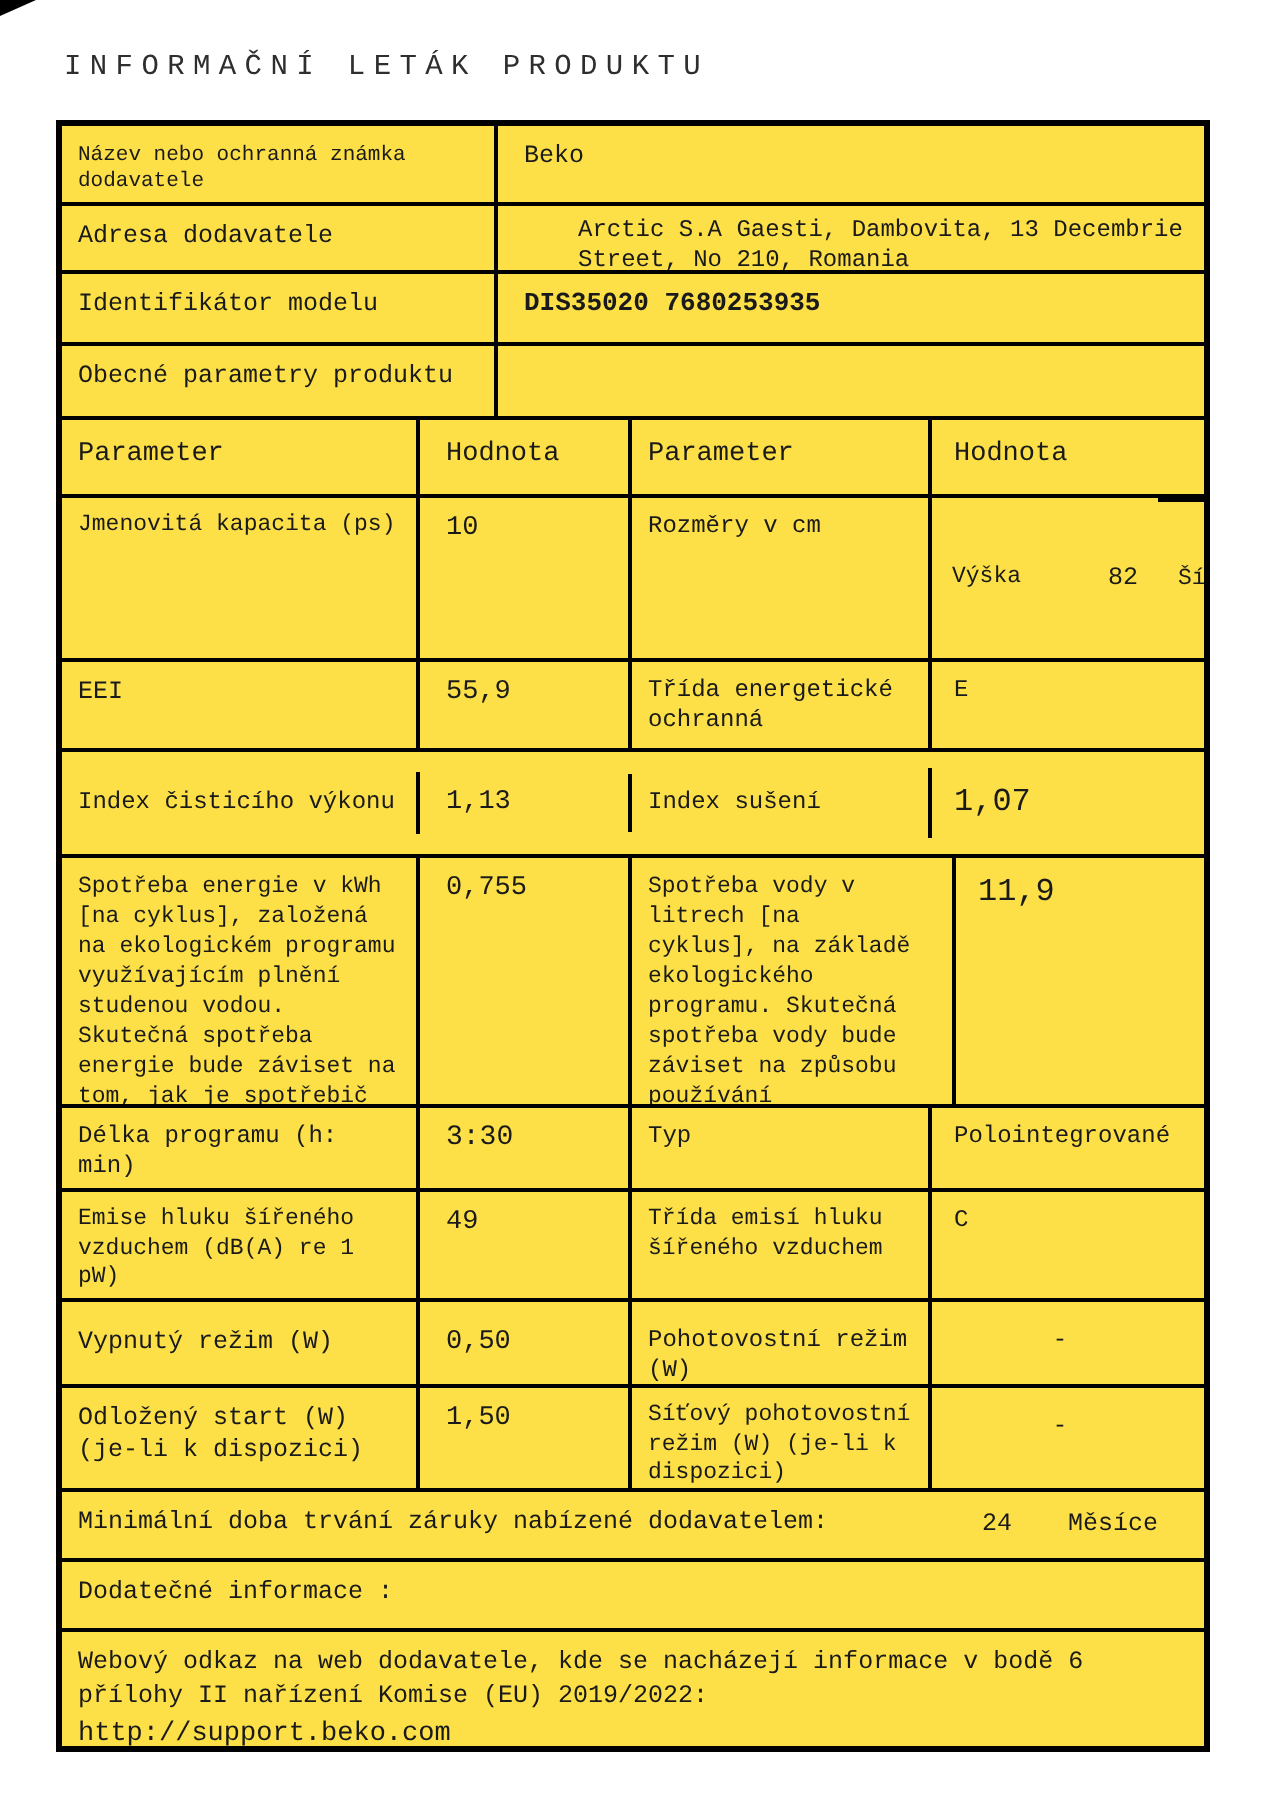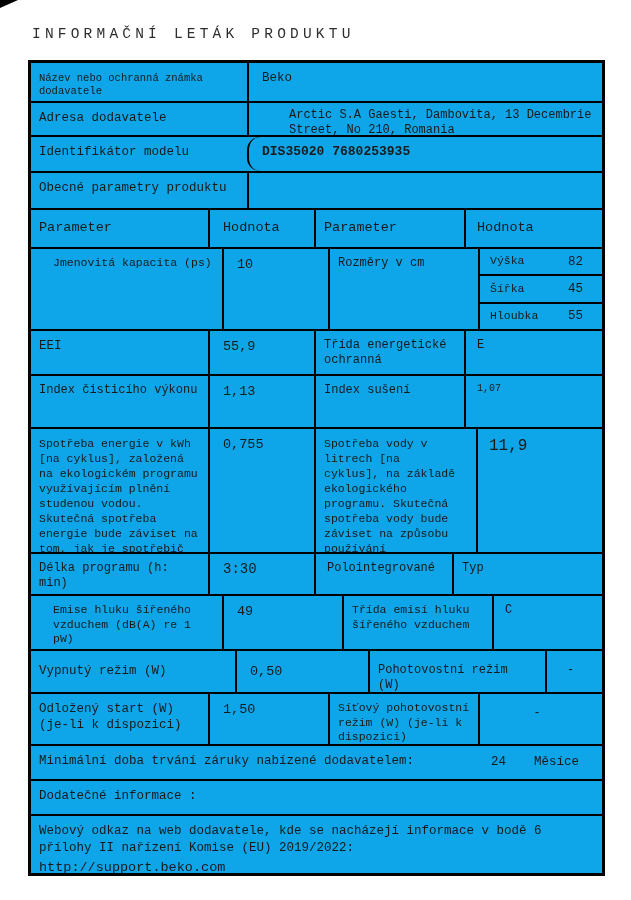--- a/index.html
+++ b/index.html
@@ -18,47 +18,47 @@
     clip-path:polygon(0 0,100% 0,0 100%);
   }
   .title{
     position:absolute;left:32px;top:26px;margin:0;
     font-size:14.5px;font-weight:normal;
     letter-spacing:4.2px;color:#2e2e2e;
   }
   .doc{
     position:absolute;left:28px;top:60px;width:577px;
     border:3px solid #000;box-sizing:border-box;
-    background:#0ea5e9;
+    background:#fde047;
   }
   .row{display:flex;border-top:2.5px solid #000;box-sizing:border-box;position:relative;}
   .row.first{border-top:none;}
   .cell{box-sizing:border-box;border-left:2.5px solid #000;padding:7px 8px;overflow:hidden;line-height:1.28;}
   .cell.cfirst{border-left:none;}
   
   .sup-label{width:216px;font-size:12.5px;}
   .sup-label.small{font-size:10.5px;padding-top:9px;}
   .sup-value{flex:1;font-size:12.5px;padding-left:13px;}
-  .sup-value.bold{font-weight:bold;font-size:13px;border-radius:13px;}
+  .sup-value.bold{font-weight:bold;font-size:13px;}
   .h38{height:38px;} .h34{height:34px;} .h36{height:36px;} .h37{height:37px;}
-  .h39{height:39px;} .h82{height:82px;} .h45{height:45px;} .h53{height:53px;}
-  .h125{height:125px;} .h42{height:42px;} .h55{height:55px;} .h43{height:43px;gap:27px;}
+  .h39{height:39px;} .h82{height:82px;} .h45{height:45px;} .h53{height:53px;align-items:center;}
+  .h125{height:125px;} .h42{height:42px;} .h55{height:55px;} .h43{height:43px;}
   .h52{height:52px;} .h35{height:35px;} .h59{height:59px;}
   
   .c1{width:177px;font-size:12px;}
   .c2{width:106px;font-size:13.5px;padding-left:13px;}
   .c3{width:150px;font-size:12px;}
   .c4{flex:1;font-size:12px;padding-left:11px;}
   .head .cell{font-size:13.5px;padding-top:9px;}
-  .small-label{font-size:11.5px;margin-left:14px;}
+  .small-label{font-size:11.5px;}
   .desc{font-size:11.5px;line-height:1.3;padding-top:8px;}
   .vcenter{padding-top:12px;}
   .dash{text-align:center;padding-left:0;padding-top:12px;}
   
-  .c4.dims{padding:0;display:flex;flex-direction:column;}
+  .c4.dims{padding:0;display:flex;flex-direction:row;}
   .dim-row{flex:1;display:flex;align-items:center;border-top:2px solid #000;padding:0 10px;font-size:11.5px;}
   .dim-row.dfirst{border-top:none;}
   .dim-label{width:78px;}
   .dim-value{font-size:12.5px;}
   
   .full{flex:1;font-size:12.5px;}
   .warranty-value{position:absolute;left:460px;top:9px;font-size:12.5px;}
   .warranty-unit{position:absolute;left:503px;top:9px;font-size:12.5px;}
   .web-text{font-size:12.5px;line-height:1.32;}
   .web-url{font-size:13.5px;margin-top:3px;}
@@ -120,35 +120,35 @@
       <div class="cell cfirst c1" style="font-size:12.5px;">EEI</div>
       <div class="cell c2">55,9</div>
       <div class="cell c3">Třída energetické ochranná</div>
       <div class="cell c4">E</div>
     </div>
 
     <div class="row h53">
       <div class="cell cfirst c1">Index čisticího výkonu</div>
       <div class="cell c2">1,13</div>
       <div class="cell c3">Index sušení</div>
-      <div class="cell c4" style="font-size:10px;">1,07</div>
+      <div class="cell c4" style="font-size:16px;">1,07</div>
     </div>
 
     <div class="row h125">
       <div class="cell cfirst c1 desc">Spotřeba energie v kWh [na cyklus], založená na ekologickém programu využívajícím plnění studenou vodou. Skutečná spotřeba energie bude záviset na tom, jak je spotřebič používán.</div>
       <div class="cell c2">0,755</div>
       <div class="cell c3 desc">Spotřeba vody v litrech [na cyklus], na základě ekologického programu. Skutečná spotřeba vody bude záviset na způsobu používání spotřebiče a na tvrdosti vody.</div>
       <div class="cell c4" style="font-size:16px;margin-left:12px;">11,9</div>
     </div>
 
     <div class="row h42">
       <div class="cell cfirst c1">Délka programu (h: min)</div>
       <div class="cell c2" style="font-size:14px;">3:30</div>
+      <div class="cell c3">Typ</div>
       <div class="cell c4">Polointegrované</div>
-      <div class="cell c3">Typ</div>
     </div>
 
     <div class="row h55">
       <div class="cell cfirst c1 small-label">Emise hluku šířeného vzduchem (dB(A) re 1 pW)</div>
       <div class="cell c2">49</div>
       <div class="cell c3 small-label">Třída emisí hluku šířeného vzduchem</div>
       <div class="cell c4">C</div>
     </div>
 
     <div class="row h43">

